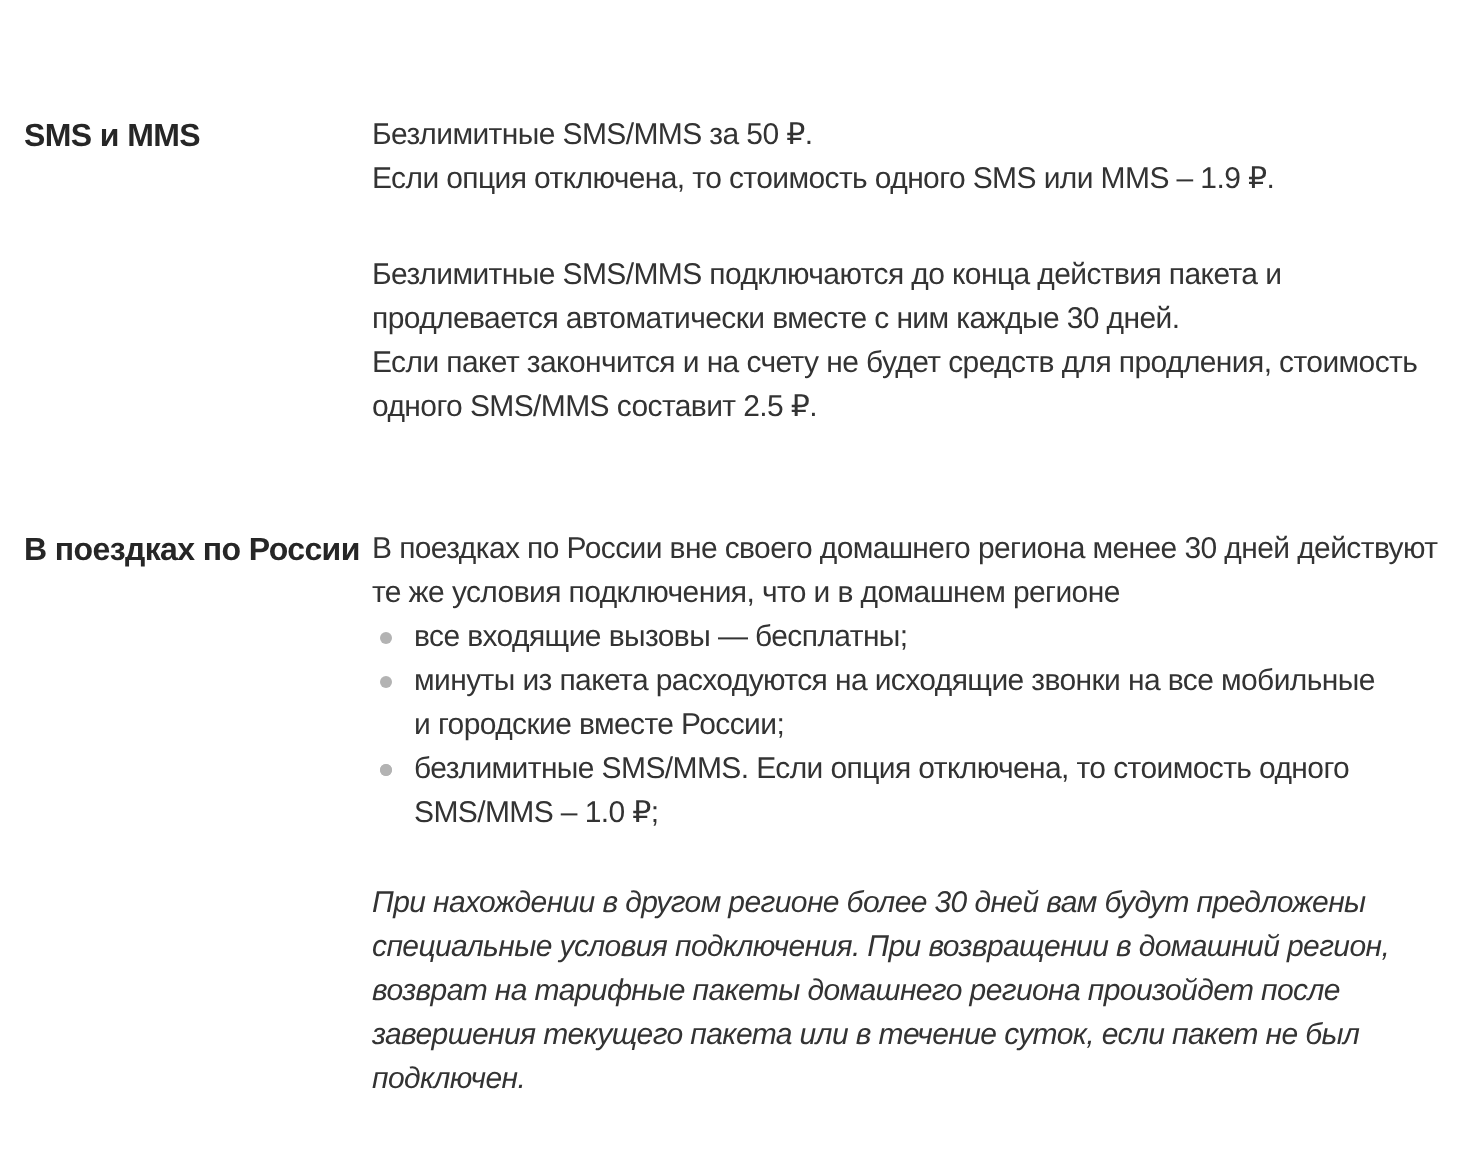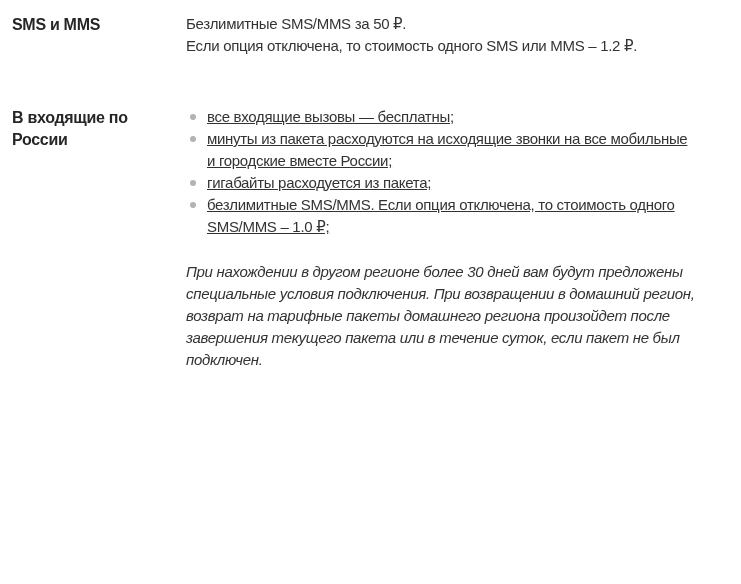--- a/index.html
+++ b/index.html
@@ -11,20 +11,21 @@
     width: 741px;
     height: 584px;
     overflow: hidden;
     font-family: "Liberation Sans", "DejaVu Sans", sans-serif;
   }
   .page {
     box-sizing: border-box;
     width: 741px;
     height: 461px;
     padding: 13px 0 0 12px;
+    margin-top: 44px;
   }
   .row {
     display: flex;
     align-items: flex-start;
   }
   .row.section-gap {
     margin-top: 49px;
   }
   .label-col {
     flex: 0 0 174px;
@@ -48,21 +49,20 @@
     margin: 0;
     white-space: pre-line;
   }
   .para + .para {
     margin-top: 26px;
   }
   ul.bullets {
     list-style: none;
     margin: 0;
     padding: 0;
-    text-decoration: underline;
   }
   ul.bullets li {
     position: relative;
     padding-left: 21px;
     margin: 0;
   }
   ul.bullets li .dot {
     position: absolute;
     left: 4px;
     top: 8px;
@@ -81,40 +81,45 @@
 </style>
 </head>
 <body>
 
 <div class="page">
 
   <section class="row">
     <div class="label-col">SMS и MMS</div>
     <div class="content-col">
       <p class="para">Безлимитные SMS/MMS за 50 ₽.
-Если опция отключена, то стоимость одного SMS или MMS – 1.2 ₽.</p>
+Если опция отключена, то стоимость одного SMS или MMS – 1.9 ₽.</p>
+      <p class="para">Безлимитные SMS/MMS подключаются до конца действия пакета и
+продлевается автоматически вместе с ним каждые 30 дней.
+Если пакет закончится и на счету не будет средств для продления, стоимость
+одного SMS/MMS составит 2.5 ₽.</p>
     </div>
   </section>
 
   <section class="row section-gap">
-    <div class="label-col">В входящие по России</div>
+    <div class="label-col">В поездках по России</div>
     <div class="content-col">
+      <p class="para">В поездках по России вне своего домашнего региона менее 30 дней действуют
+те же условия подключения, что и в домашнем регионе</p>
       <ul class="bullets">
         <li>
           <span class="dot"></span>
           <span class="li-text">все входящие вызовы — бесплатны;</span>
         </li>
         <li>
           <span class="dot"></span>
           <span class="li-text">минуты из пакета расходуются на исходящие звонки на все мобильные
 и городские вместе России;</span>
         </li>
         <li>
           <span class="dot"></span>
-          <span class="li-text">гигабайты расходуется из пакета;</span>
         </li>
         <li>
           <span class="dot"></span>
           <span class="li-text">безлимитные SMS/MMS. Если опция отключена, то стоимость одного
 SMS/MMS – 1.0 ₽;</span>
         </li>
       </ul>
       <p class="para outro">При нахождении в другом регионе более 30 дней вам будут предложены
 специальные условия подключения. При возвращении в домашний регион,
 возврат на тарифные пакеты домашнего региона произойдет после

